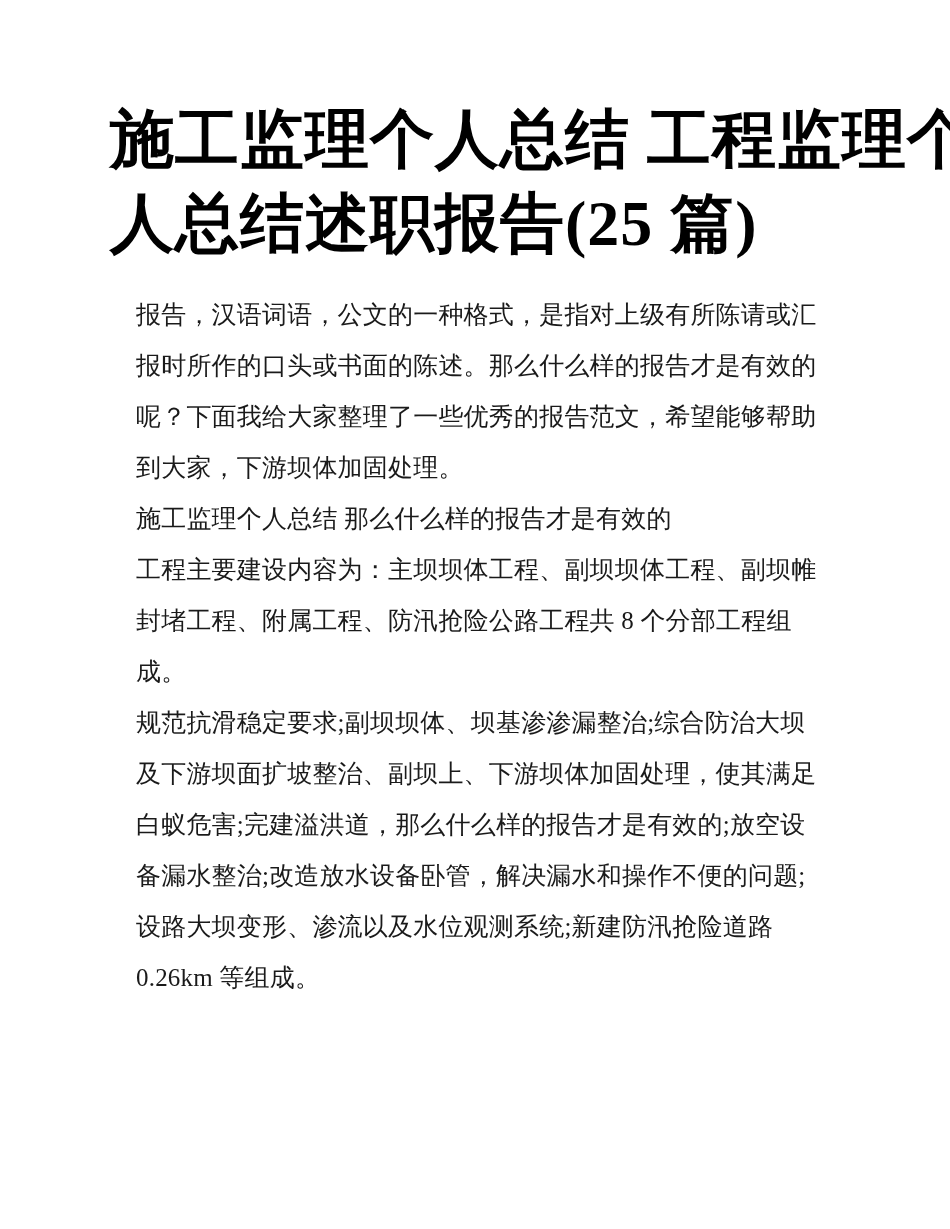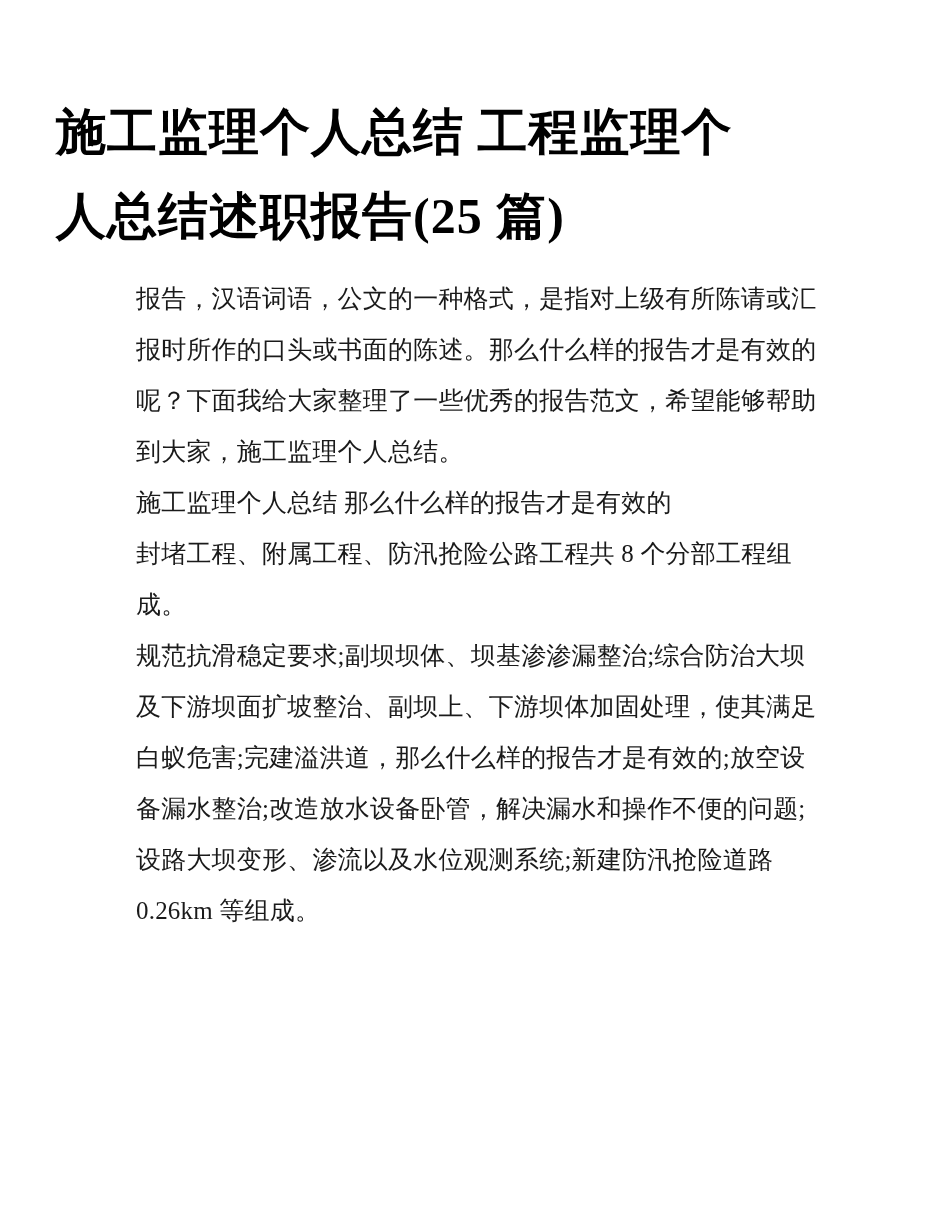--- a/index.html
+++ b/index.html
@@ -9,24 +9,24 @@
   }
   .page {
     position: relative;
     width: 950px;
     height: 1229px;
     background: #ffffff;
     overflow: hidden;
     font-family: "Liberation Serif", "DejaVu Serif", serif;
   }
   .doc-title {
-    margin: 0;
-    padding: 90px 90px 0 56px;
+    margin: 8px;
+    padding: 90px 90px 0 102px;
     font-weight: 700;
-    font-size: 50px;
+    font-size: 64px;
     line-height: 84px;
     letter-spacing: 1px;
     color: #000000;
   }
   .title-line {
     white-space: pre;
   }
   .doc-body {
     padding: 15px 80px 0 136px;
     font-size: 25px;
@@ -43,22 +43,23 @@
 
 <div class="page">
   <div class="doc-title">
       <div class="title-line">施工监理个人总结 工程监理个</div>
       <div class="title-line">人总结述职报告(25 篇)</div>
     </div>
   <div class="doc-body">
       <div class="body-line">报告，汉语词语，公文的一种格式，是指对上级有所陈请或汇</div>
       <div class="body-line">报时所作的口头或书面的陈述。那么什么样的报告才是有效的</div>
       <div class="body-line">呢？下面我给大家整理了一些优秀的报告范文，希望能够帮助</div>
-      <div class="body-line">到大家，施工监理个人总结。</div>
+      <div class="body-line">到大家，下游坝体加固处理。</div>
       <div class="body-line">施工监理个人总结 那么什么样的报告才是有效的</div>
+      <div class="body-line">工程主要建设内容为：主坝坝体工程、副坝坝体工程、副坝帷</div>
       <div class="body-line">封堵工程、附属工程、防汛抢险公路工程共 8 个分部工程组</div>
       <div class="body-line">成。</div>
       <div class="body-line">规范抗滑稳定要求;副坝坝体、坝基渗渗漏整治;综合防治大坝</div>
       <div class="body-line">及下游坝面扩坡整治、副坝上、下游坝体加固处理，使其满足</div>
       <div class="body-line">白蚁危害;完建溢洪道，那么什么样的报告才是有效的;放空设</div>
       <div class="body-line">备漏水整治;改造放水设备卧管，解决漏水和操作不便的问题;</div>
       <div class="body-line">设路大坝变形、渗流以及水位观测系统;新建防汛抢险道路</div>
       <div class="body-line">0.26km 等组成。</div>
     </div>
 </div>

